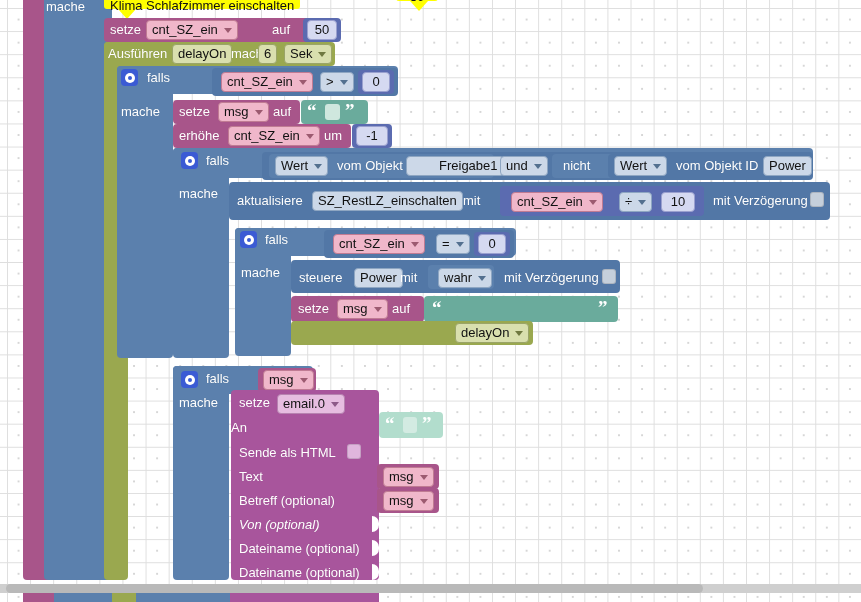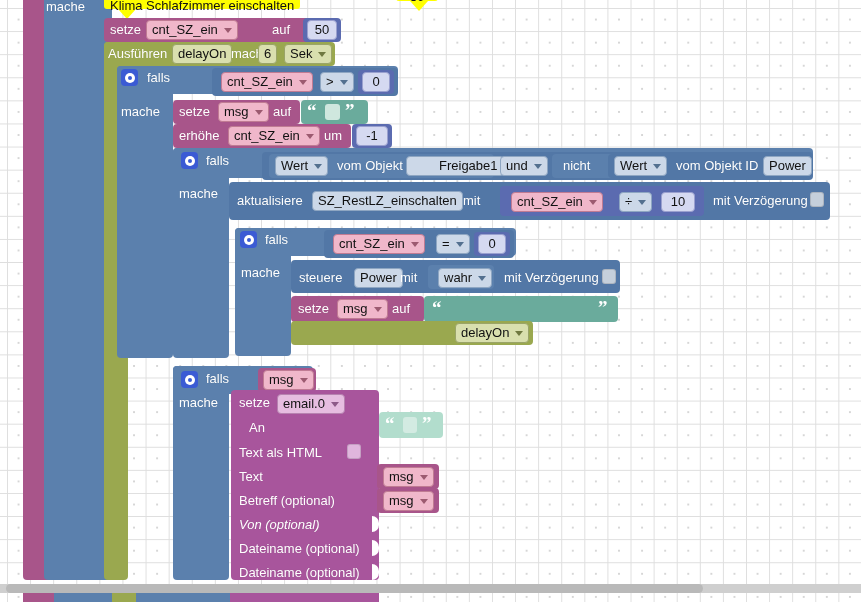--- a/index.html
+++ b/index.html
@@ -388,27 +388,27 @@
   </div>
   <div class="lbl" style="left:179px; top:396px;">mache</div>
 
   <div class="body c-email" style="left:231px; top:390px; width:148px; height:190px;"></div>
   <div class="lbl" style="left:239px; top:396px;">setze</div>
   <div class="field plum" style="left:277px; top:394px;">
     <span>email.0</span>
     <i class="caret"></i>
   </div>
 
-  <div class="lbl" style="left:249px; top:421px;">An</div>
+  <div class="lbl" style="left:231px; top:421px;">An</div>
   <div class="body" style="left:379px; top:412px; width:64px; height:26px; background:#b2ddcd;"></div>
   <div class="quote" style="left:385px; top:414px;">“</div>
   <div class="txtfield" style="left:403px; top:417px; width:14px; height:16px; background:#d3ebe2;"></div>
   <div class="quote" style="left:422px; top:414px;">”</div>
 
-  <div class="lbl" style="left:239px; top:446px;">Text als HTML</div>
+  <div class="lbl" style="left:239px; top:446px;">Sende als HTML</div>
   <div class="cbox plumbg" style="left:347px; top:444px;"></div>
 
   <div class="lbl" style="left:239px; top:470px;">Text</div>
   <div class="body c-var" style="left:377px; top:464px; width:62px; height:25px;"></div>
   <div class="field pink" style="left:383px; top:467px;">
     <span>msg</span>
     <i class="caret"></i>
   </div>
 
   <div class="lbl" style="left:239px; top:494px;">Betreff (optional)</div>

